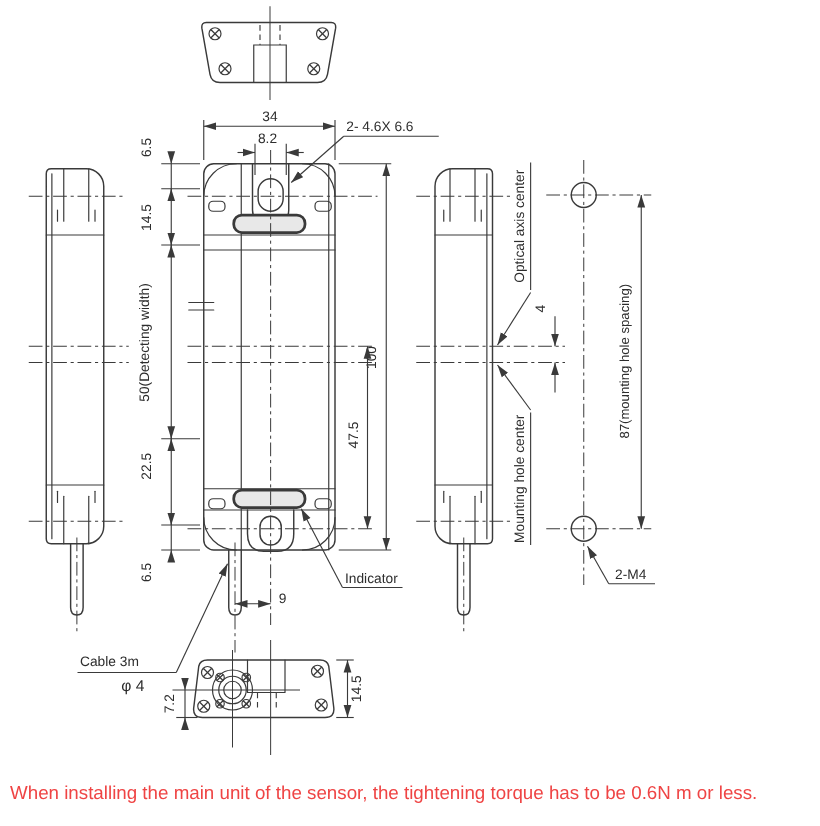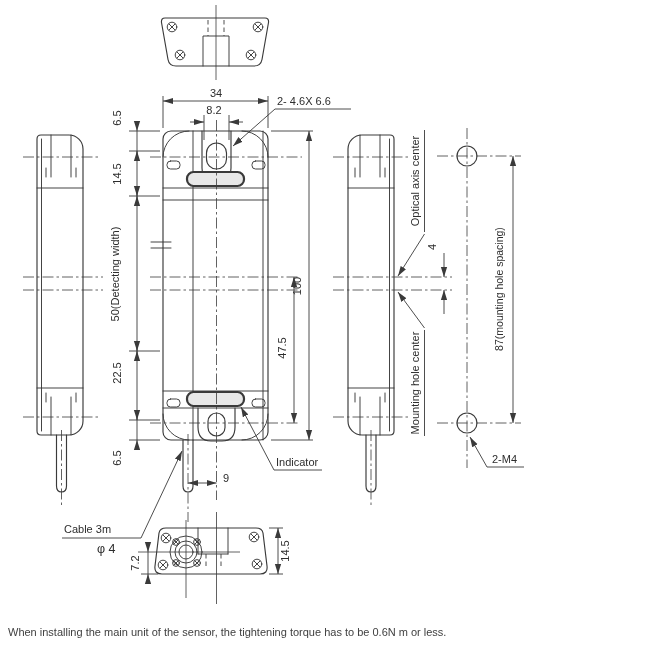--- a/index.html
+++ b/index.html
@@ -8,21 +8,21 @@
   svg text{font-family:"Liberation Sans",sans-serif;font-size:11px;fill:#2d2d2d;}
   .s  {stroke:#3a3a3a;fill:none;stroke-width:1.15;stroke-linecap:round;stroke-linejoin:round;}
   .s2 {stroke:#3a3a3a;fill:none;stroke-width:0.95;stroke-linecap:round;}
   .cl {stroke:#3a3a3a;fill:none;stroke-width:0.8;stroke-dasharray:11 3 2.5 3;}
   .sol{stroke:#3a3a3a;fill:none;stroke-width:0.8;}
   .hd {stroke:#3a3a3a;fill:none;stroke-width:0.9;stroke-dasharray:4.5 3;}
   .dm {stroke:#3a3a3a;fill:none;stroke-width:0.9;}
   .win{fill:#e8e8e8;stroke:#3a3a3a;stroke-width:2.2;}
   .t10{font-size:10.5px;}
   .t12{font-size:12.5px;}
-  #note{position:absolute;left:8px;top:626px;width:644px;font-size:11px;color:#404040;}
+  #note{position:absolute;left:8px;top:626px;width:644px;font-size:15px;color:#ef4444;}
 </style>
 </head>
 <body>
 
 <div id="stage">
 <svg width="656" height="620" viewBox="0 0 656 620">
   <defs>
     <marker id="ar" markerWidth="11" markerHeight="9" refX="10" refY="4" orient="auto-start-reverse" markerUnits="userSpaceOnUse">
       <path d="M0,0.9 L10,4 L0,7.1 Z" fill="#3a3a3a"></path>
     </marker>

